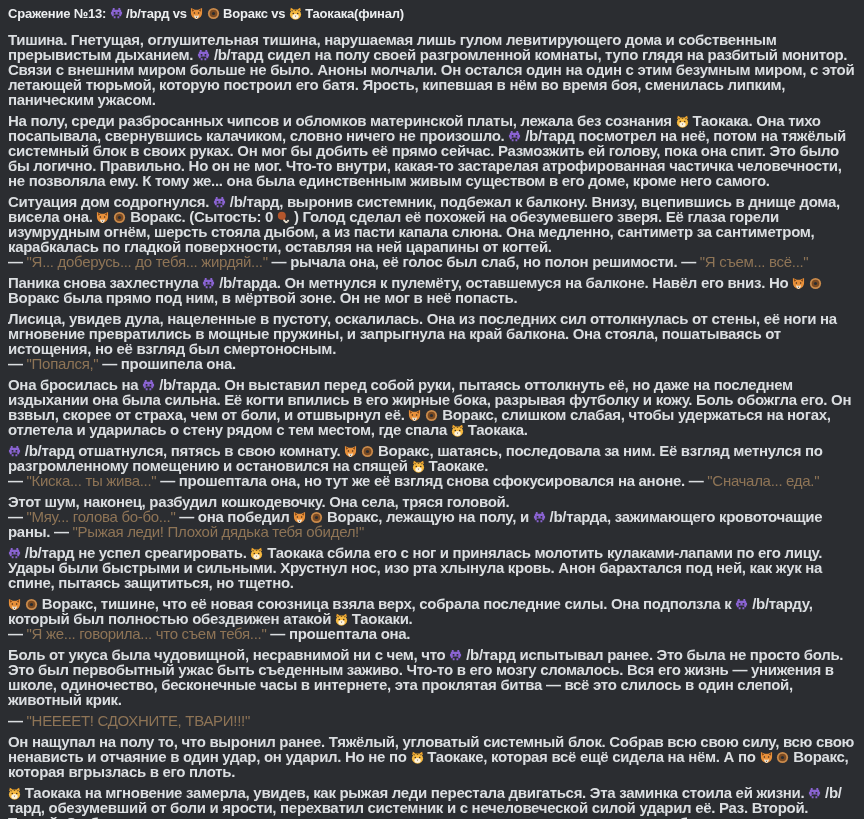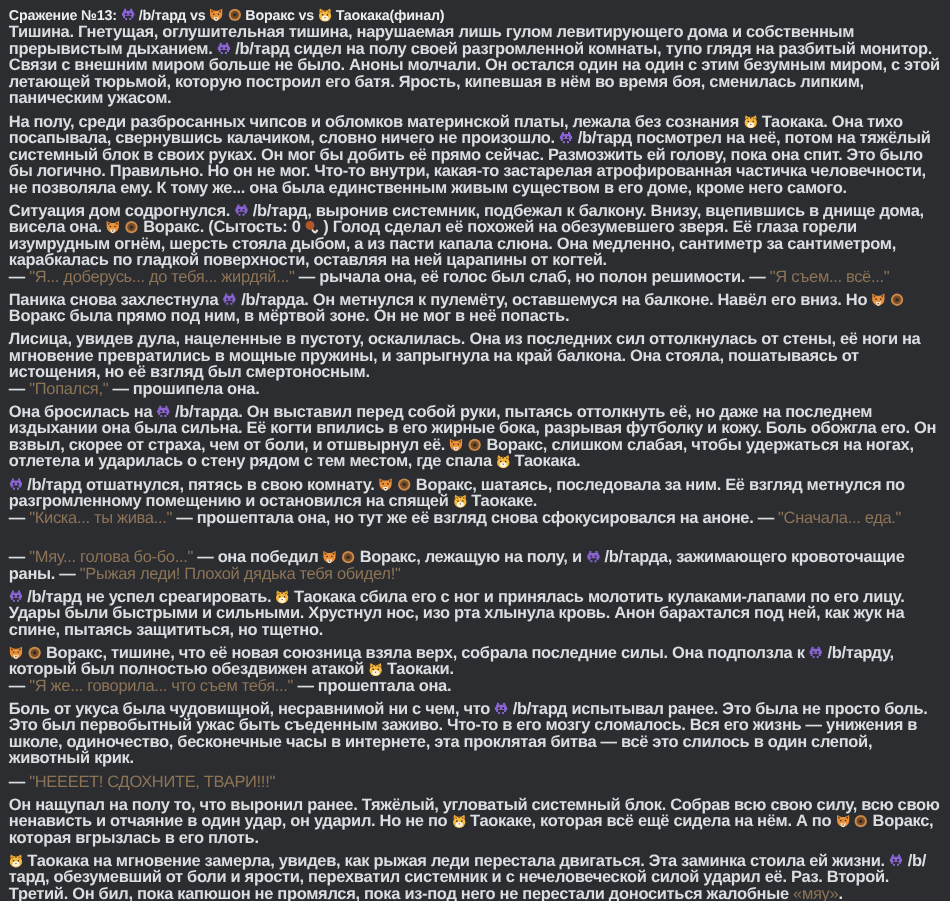--- a/index.html
+++ b/index.html
@@ -17,20 +17,21 @@
   }
   .message{
     padding:5px 8px 6px 8px;
   }
   .title{
     font-size:13px;
     font-weight:700;
     color:var(--title);
     letter-spacing:-0.2px;
     line-height:17px;
+    margin-bottom:10px;
   }
   .paragraph{
     font-size:15px;
     font-weight:700;
     line-height:15px;
     letter-spacing:-0.3px;
     margin-bottom:6px;
     color:var(--text);
   }
   .quote{
@@ -219,21 +220,21 @@
     <svg viewBox="0 0 14 14" xmlns="http://www.w3.org/2000/svg">
       <path fill="#f3a62d" d="M1.2 4.6L2 .8l3.2 2zM12.8 4.6L12 .8 8.8 2.8z"></path>
       <ellipse cx="7" cy="8" rx="6" ry="5.6" fill="#f6b940"></ellipse>
       <path fill="#5a3a10" d="M6.2 2.6h1.6v1.4H6.2zM3.4 3.4l1.2.6-.6 1.2zM10.6 3.4l-1.2.6.6 1.2z"></path>
       <ellipse cx="7" cy="10.3" rx="3.4" ry="2.7" fill="#fdf3dc"></ellipse>
       <circle cx="4.6" cy="7" r="0.8" fill="#3b2a1d"></circle>
       <circle cx="9.4" cy="7" r="0.8" fill="#3b2a1d"></circle>
       <path fill="#3b2a1d" d="M6.2 9.3h1.6L7 10.5z"></path>
     </svg>
   </span><span> Таокаке.</span><br><span>— </span><span class="quote">"Киска... ты жива..."</span><span> — прошептала она, но тут же её взгляд снова сфокусировался на аноне. — </span><span class="quote">"Сначала... еда."</span></p>
-      <p class="paragraph"><br><span>— </span><span class="quote">"Мяу... голова бо-бо..."</span><span> — она победил </span><span class="emoji">
+      <p class="paragraph"><span>Этот шум, наконец, разбудил кошкодевочку. Она села, тряся головой.</span><br><span>— </span><span class="quote">"Мяу... голова бо-бо..."</span><span> — она победил </span><span class="emoji">
     <svg viewBox="0 0 14 14" xmlns="http://www.w3.org/2000/svg">
       <path fill="#e8903a" d="M1 1l4.2 2h3.6L13 1v5.2c0 3.6-2.4 6-6 6.8-3.6-.8-6-3.2-6-6.8z"></path>
       <path fill="#7c3f10" d="M2 2.2l2.4 1.2-1.8 1.8zM12 2.2L9.6 3.4l1.8 1.8z"></path>
       <path fill="#f7f1e3" d="M4.4 8.8c.8.5 1.6.7 2.6.7s1.8-.2 2.6-.7c-.3 2.2-1.1 3.5-2.6 4.2-1.5-.7-2.3-2-2.6-4.2z"></path>
       <circle cx="4.7" cy="6.4" r="0.8" fill="#3b2a1d"></circle>
       <circle cx="9.3" cy="6.4" r="0.8" fill="#3b2a1d"></circle>
       <path fill="#3b2a1d" d="M6 10.4h2L7 11.8z"></path>
     </svg>
   </span><span> </span><span class="emoji">
     <svg viewBox="0 0 14 14" xmlns="http://www.w3.org/2000/svg">

